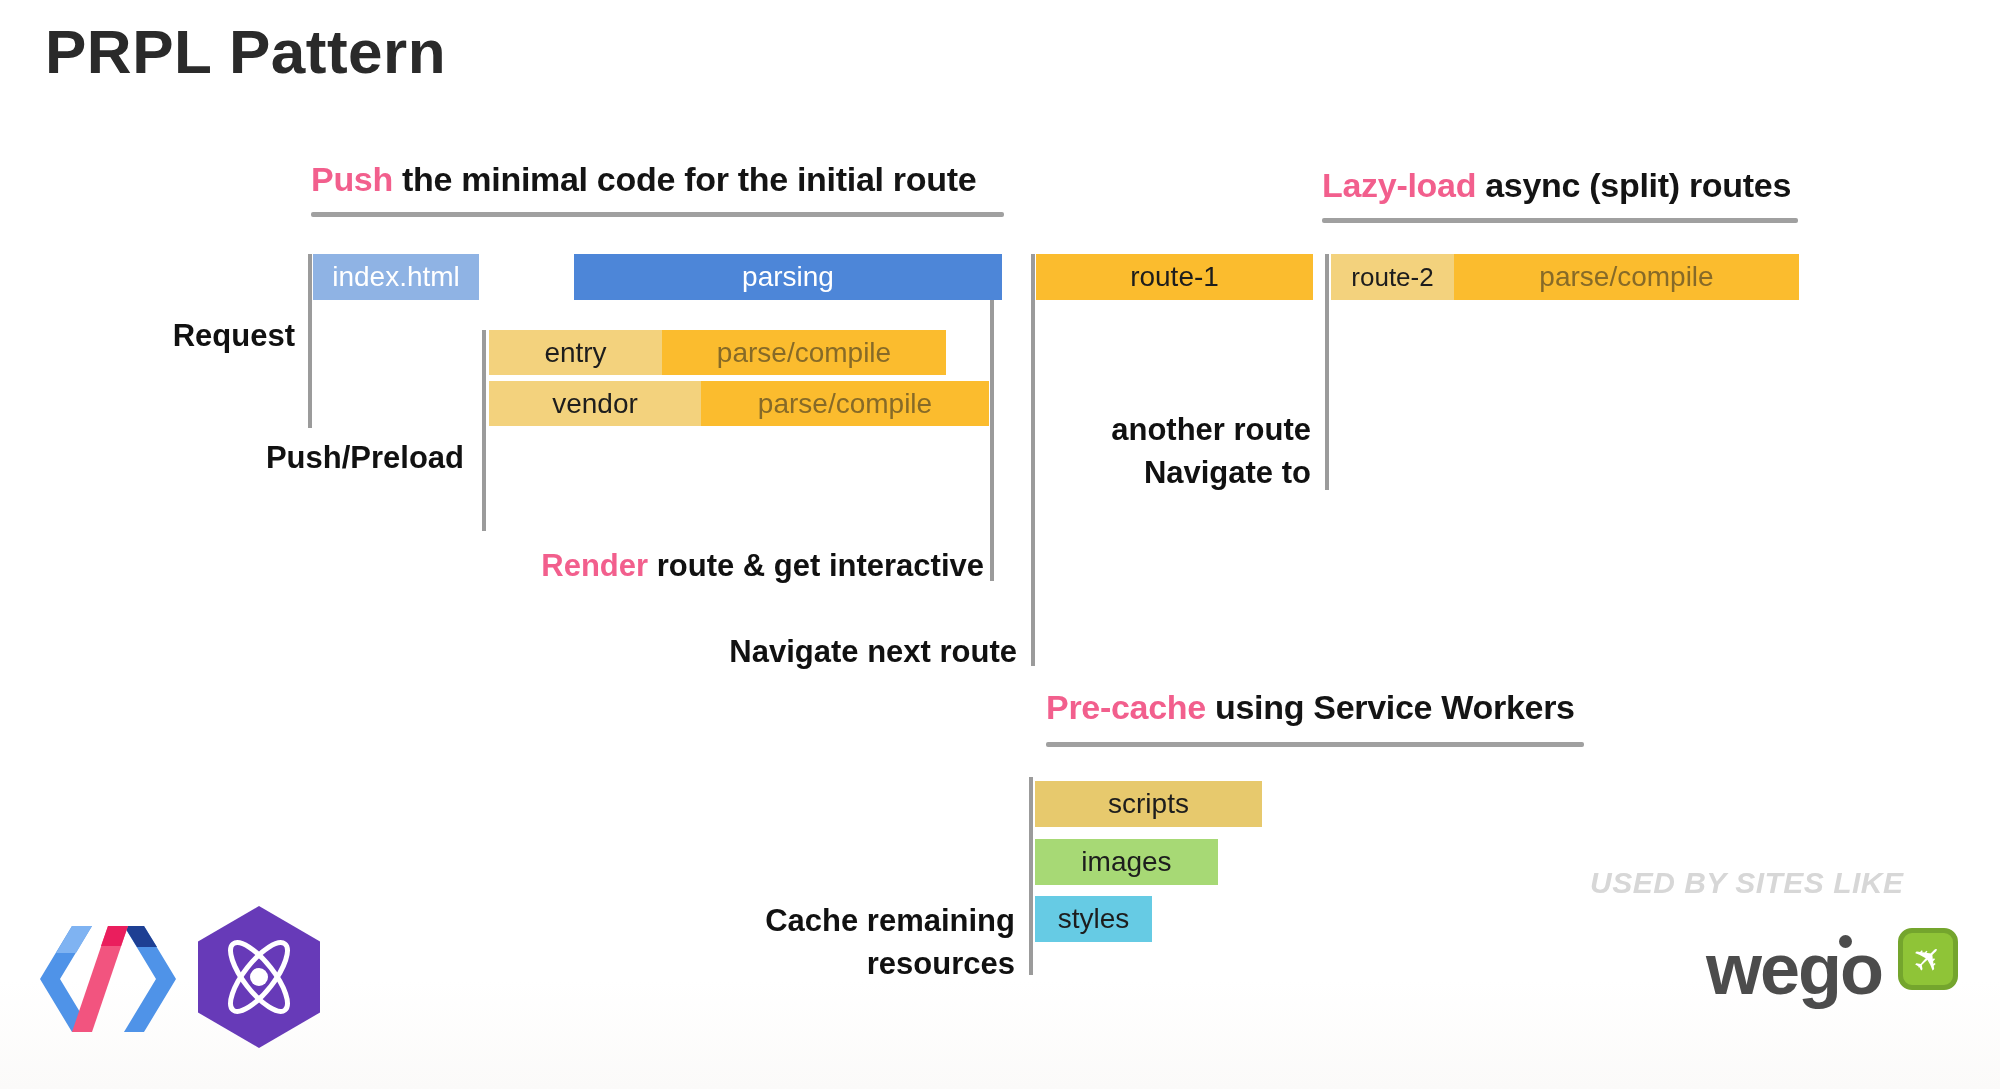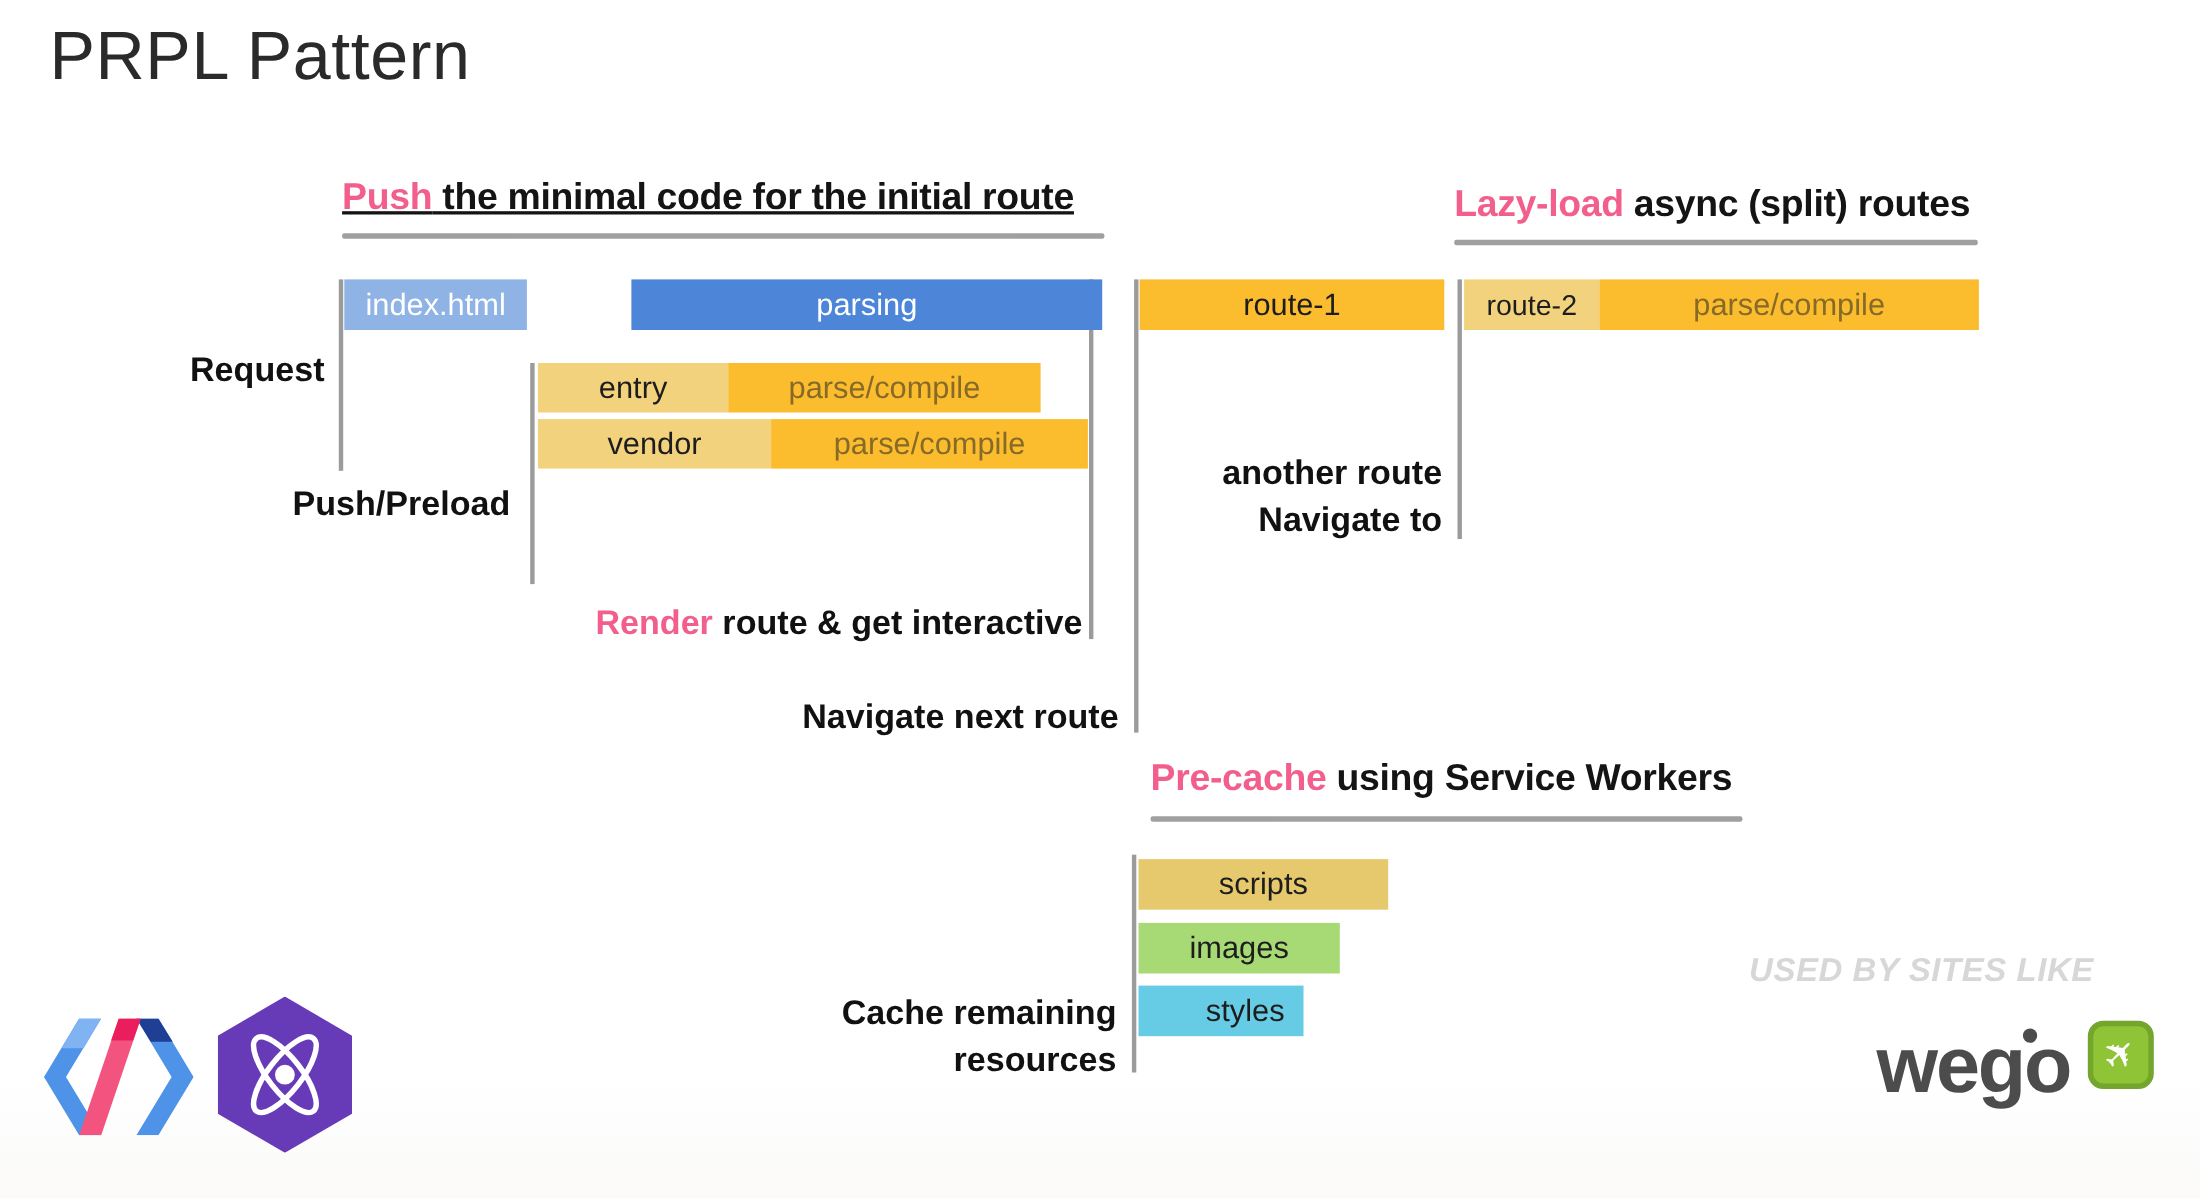--- a/index.html
+++ b/index.html
@@ -7,21 +7,21 @@
     position:relative;
     width:2000px;height:1089px;
     margin:0 auto;
     background:linear-gradient(180deg,#ffffff 0%,#ffffff 90%,#fbfaf9 100%);
     font-family:"Liberation Sans","DejaVu Sans",sans-serif;
     overflow:hidden;
   }
   .abs{position:absolute;}
   .page-title{
     position:absolute;left:45px;top:16px;
-    font-size:62px;font-weight:400;color:#2a2a2a;letter-spacing:0.5px;
+    font-size:62px;font-weight:700;color:#2a2a2a;letter-spacing:0.5px;
     white-space:nowrap;
   }
   .sec{
     position:absolute;font-weight:bold;font-size:34px;color:#141414;
     letter-spacing:-0.3px;white-space:nowrap;
   }
   .hl{color:var(--accent-pink,#f25f8d);}
   .rule{position:absolute;height:5px;background:var(--rule-gray,#a0a0a0);border-radius:2px;}
   .vline{position:absolute;width:4px;background:var(--line-gray,#9b9b9b);}
   .bar{
@@ -54,21 +54,21 @@
     font-family:"DejaVu Sans",sans-serif;
   }
 </style>
 </head>
 <body>
 
 <div class="slide">
 
   <div class="page-title">PRPL Pattern</div>
 
-  <div class="sec" style="left:311px;top:160px;text-decoration:underline;">
+  <div class="sec" style="left:311px;top:160px;">
     <span class="hl">Push</span><span> the minimal code for the initial route</span>
   </div>
   <div class="rule" style="left:311px;top:212px;width:693px;"></div>
 
   <div class="sec" style="left:1322px;top:166px;">
     <span class="hl">Lazy-load</span><span> async (split) routes</span>
   </div>
   <div class="rule" style="left:1322px;top:218px;width:476px;"></div>
 
   <div class="sec" style="left:1046px;top:688px;">
@@ -90,21 +90,21 @@
   <div class="bar txt-brown" style="left:1454px;top:254px;width:345px;background:var(--bar-yellow,#fbbc2e);">parse/compile</div>
 
   <div class="bar short" style="left:489px;top:330px;width:173px;background:var(--bar-yellow-light,#f3d27d);">entry</div>
   <div class="bar short txt-brown" style="left:662px;top:330px;width:284px;background:var(--bar-yellow,#fbbc2e);">parse/compile</div>
 
   <div class="bar short" style="left:489px;top:381px;width:212px;background:var(--bar-yellow-light,#f3d27d);">vendor</div>
   <div class="bar short txt-brown" style="left:701px;top:381px;width:288px;background:var(--bar-yellow,#fbbc2e);">parse/compile</div>
 
   <div class="bar" style="left:1035px;top:781px;width:227px;background:var(--bar-tan,#e7c96d);">scripts</div>
   <div class="bar" style="left:1035px;top:839px;width:183px;background:var(--bar-green,#a7d975);">images</div>
-  <div class="bar" style="left:1035px;top:896px;width:106px;background:var(--bar-cyan,#66cbe4);padding-left:44px;">styles</div>
+  <div class="bar" style="left:1035px;top:896px;width:117px;background:var(--bar-cyan,#66cbe4);">styles</div>
 
   <div class="lbl" style="left:60px;top:314px;width:235px;">Request</div>
 
   <div class="lbl" style="left:130px;top:436px;width:334px;">
     <div>Push/Preload</div>
   </div>
 
   <div class="lbl" style="left:440px;top:544px;width:544px;">
     <span class="hl">Render</span><span> route &amp; get interactive</span>
   </div>

